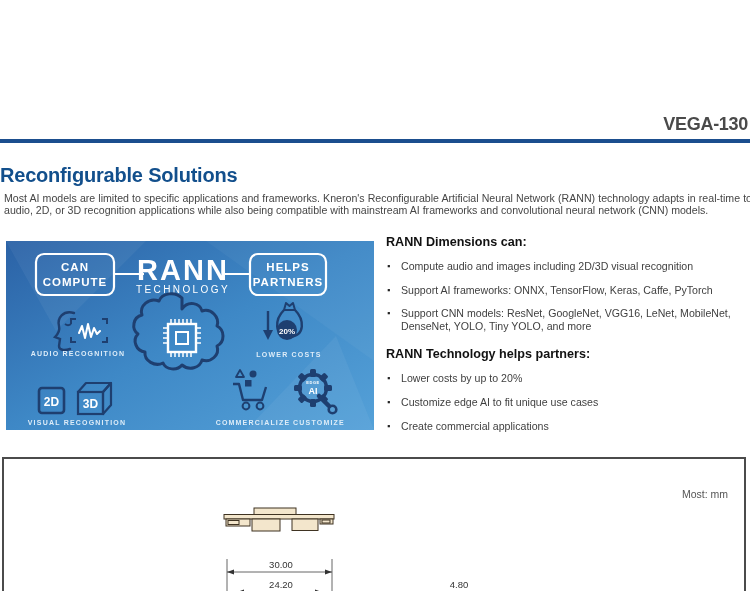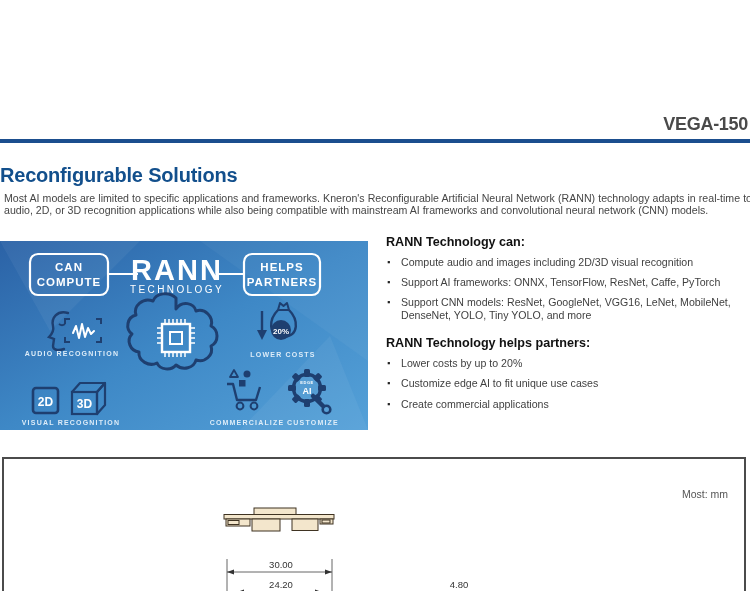--- a/index.html
+++ b/index.html
@@ -9,44 +9,44 @@
 
   .product-title{position:absolute;top:114px;right:2px;font-size:18px;font-weight:bold;
        color:#4a4a4a;letter-spacing:-0.3px;}
   .top-rule{position:absolute;top:139px;left:0;width:750px;height:4px;background:#1b4e8e;}
 
   .section-title{position:absolute;left:0;top:164px;font-size:20px;font-weight:bold;
        color:#124f8c;letter-spacing:-0.2px;}
   .intro-text{position:absolute;left:4px;top:192px;width:748px;font-size:10.6px;
        line-height:12px;color:#454545;text-align:justify;}
 
-  .infographic{position:absolute;left:0;top:241px;width:380px;height:189px;}
+  .infographic{position:absolute;left:0;top:241px;width:380px;height:189px;text-align:center;}
 
   .right-col{position:absolute;left:386px;top:235px;width:362px;}
   .right-col h3{margin:0 0 7px 0;font-size:12.6px;font-weight:bold;color:#111;}
   .right-col h3.second{margin-top:15px;}
   .right-col ul{margin:0;padding:0;list-style:none;}
   .right-col li{position:relative;padding-left:15px;margin-bottom:7.5px;
-       font-size:10.6px;line-height:12.6px;color:#3f3f3f;}
+       font-size:10.6px;line-height:12.6px;color:#3f3f3f;margin-top:11px;}
   .right-col li::before{content:"▪";position:absolute;left:1px;top:0;
        font-size:9px;color:#222;}
 
   .dim-box{position:absolute;left:2px;top:457px;width:740px;height:400px;
        border:2px solid #4b4b4b;background:#fff;}
   .dim-title{position:absolute;left:21px;top:17px;font-size:20px;font-weight:bold;
        color:#124f8c;}
   .dim-unit{position:absolute;right:16px;top:29px;font-size:10.5px;color:#555;}
   .dim-drawing{position:absolute;left:178px;top:43px;}
 </style>
 </head>
 <body>
 
 <div class="page">
 
-  <div class="product-title">VEGA-150</div>
+  <div class="product-title">VEGA-130</div>
   <div class="top-rule"></div>
 
   <div class="section-title">Reconfigurable Solutions</div>
   <div class="intro-text">Most AI models are limited to specific applications and frameworks. Kneron's Reconfigurable Artificial Neural Network (RANN) technology adapts in real-time to audio, 2D, or 3D recognition applications while also being compatible with mainstream AI frameworks and convolutional neural network (CNN) models.</div>
 
   <div class="infographic">
     <svg width="368" height="189" viewBox="0 0 368 189">
       <defs>
         <linearGradient id="bgGrad" x1="0" y1="0" x2="1" y2="1">
           <stop offset="0" stop-color="#2b62a6"></stop>
@@ -156,24 +156,24 @@
         <text x="307" y="143" text-anchor="middle" font-size="4" font-weight="bold" letter-spacing="0.5" fill="#ffffff">EDGE</text>
         <text x="307" y="152.5" text-anchor="middle" font-size="9" font-weight="bold" fill="#ffffff">AI</text>
         <line x1="313" y1="155" x2="323" y2="165" stroke="#1e3f70" stroke-width="4.5" stroke-linecap="round"></line>
         <circle cx="326.5" cy="168.5" r="3.8" fill="none" stroke="#1e3f70" stroke-width="2.6"></circle>
       </g>
       <text x="313" y="184" text-anchor="middle" font-size="7" font-weight="bold" letter-spacing="1.2" fill="#ddecf8">CUSTOMIZE</text>
     </svg>
   </div>
 
   <div class="right-col">
-    <h3>RANN Technology can:</h3>
+    <h3>RANN Dimensions can:</h3>
     <ul>
       <li>Compute audio and images including 2D/3D visual recognition</li>
-      <li>Support AI frameworks: ONNX, TensorFlow, ResNet, Caffe, PyTorch</li>
+      <li>Support AI frameworks: ONNX, TensorFlow, Keras, Caffe, PyTorch</li>
       <li>Support CNN models: ResNet, GoogleNet, VGG16, LeNet, MobileNet, DenseNet, YOLO, Tiny YOLO, and more</li>
     </ul>
     <h3 class="second">RANN Technology helps partners:</h3>
     <ul>
       <li>Lower costs by up to 20%</li>
       <li>Customize edge AI to fit unique use cases</li>
       <li>Create commercial applications</li>
     </ul>
   </div>
 

